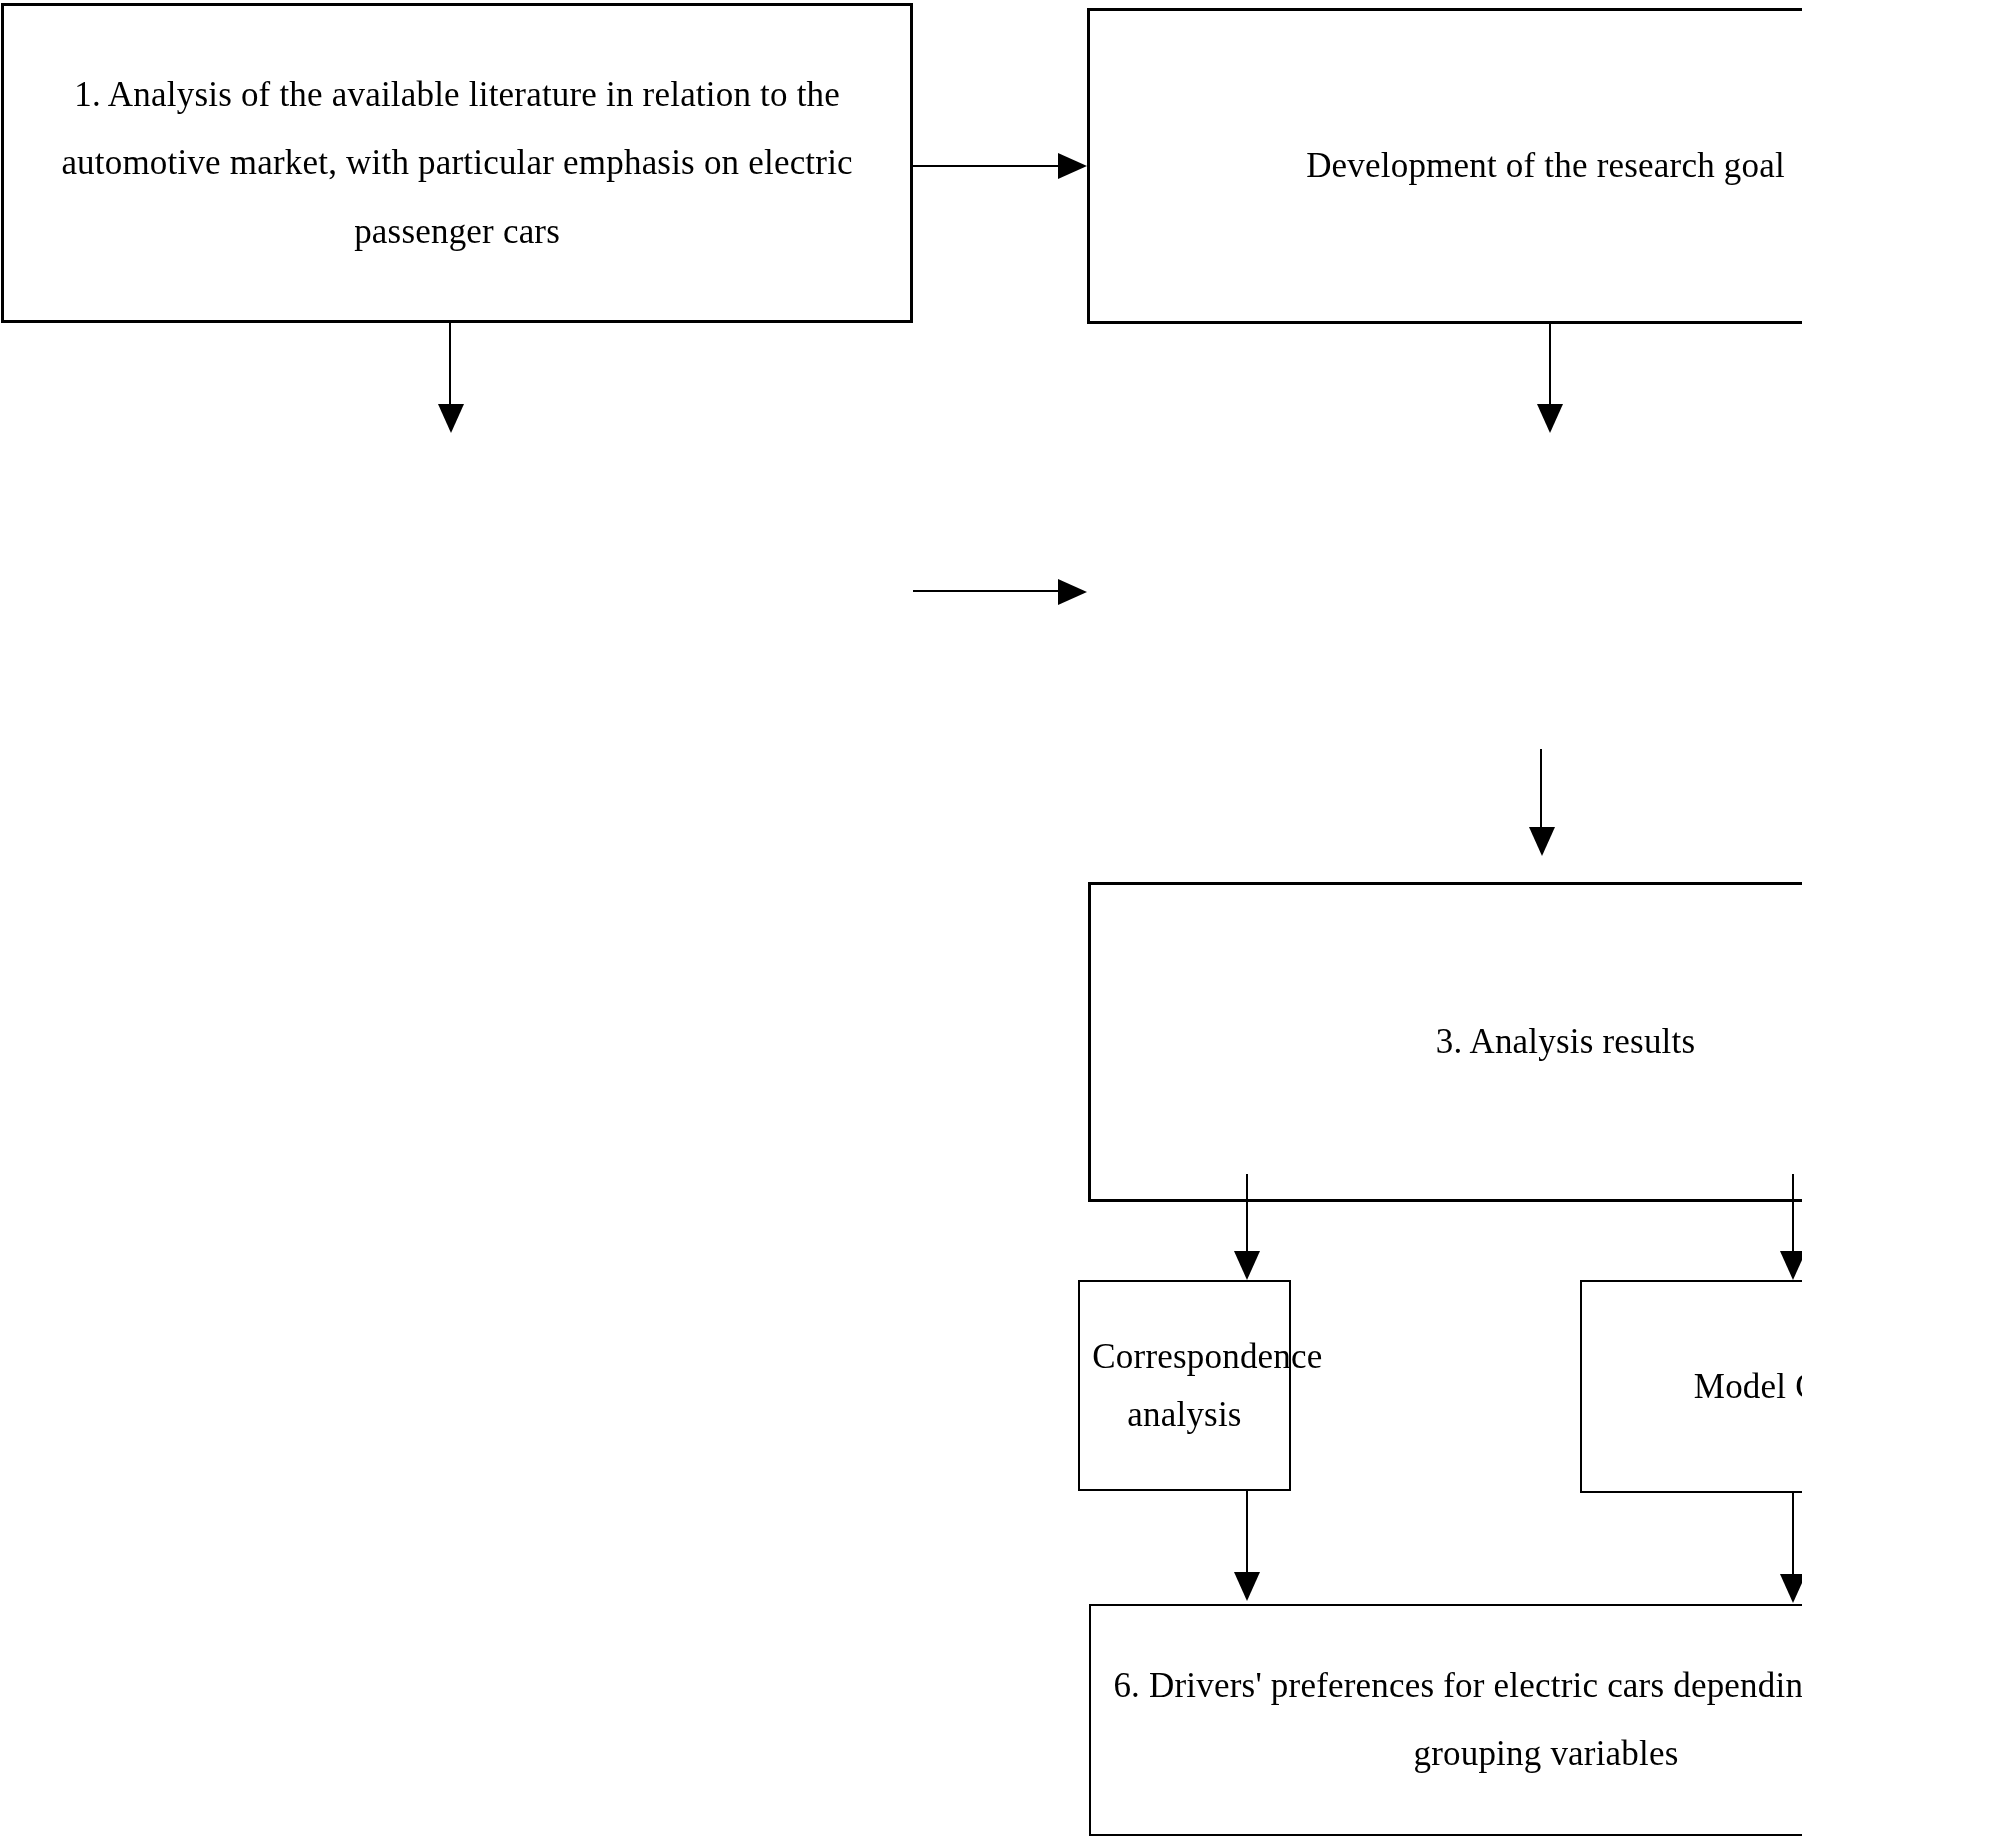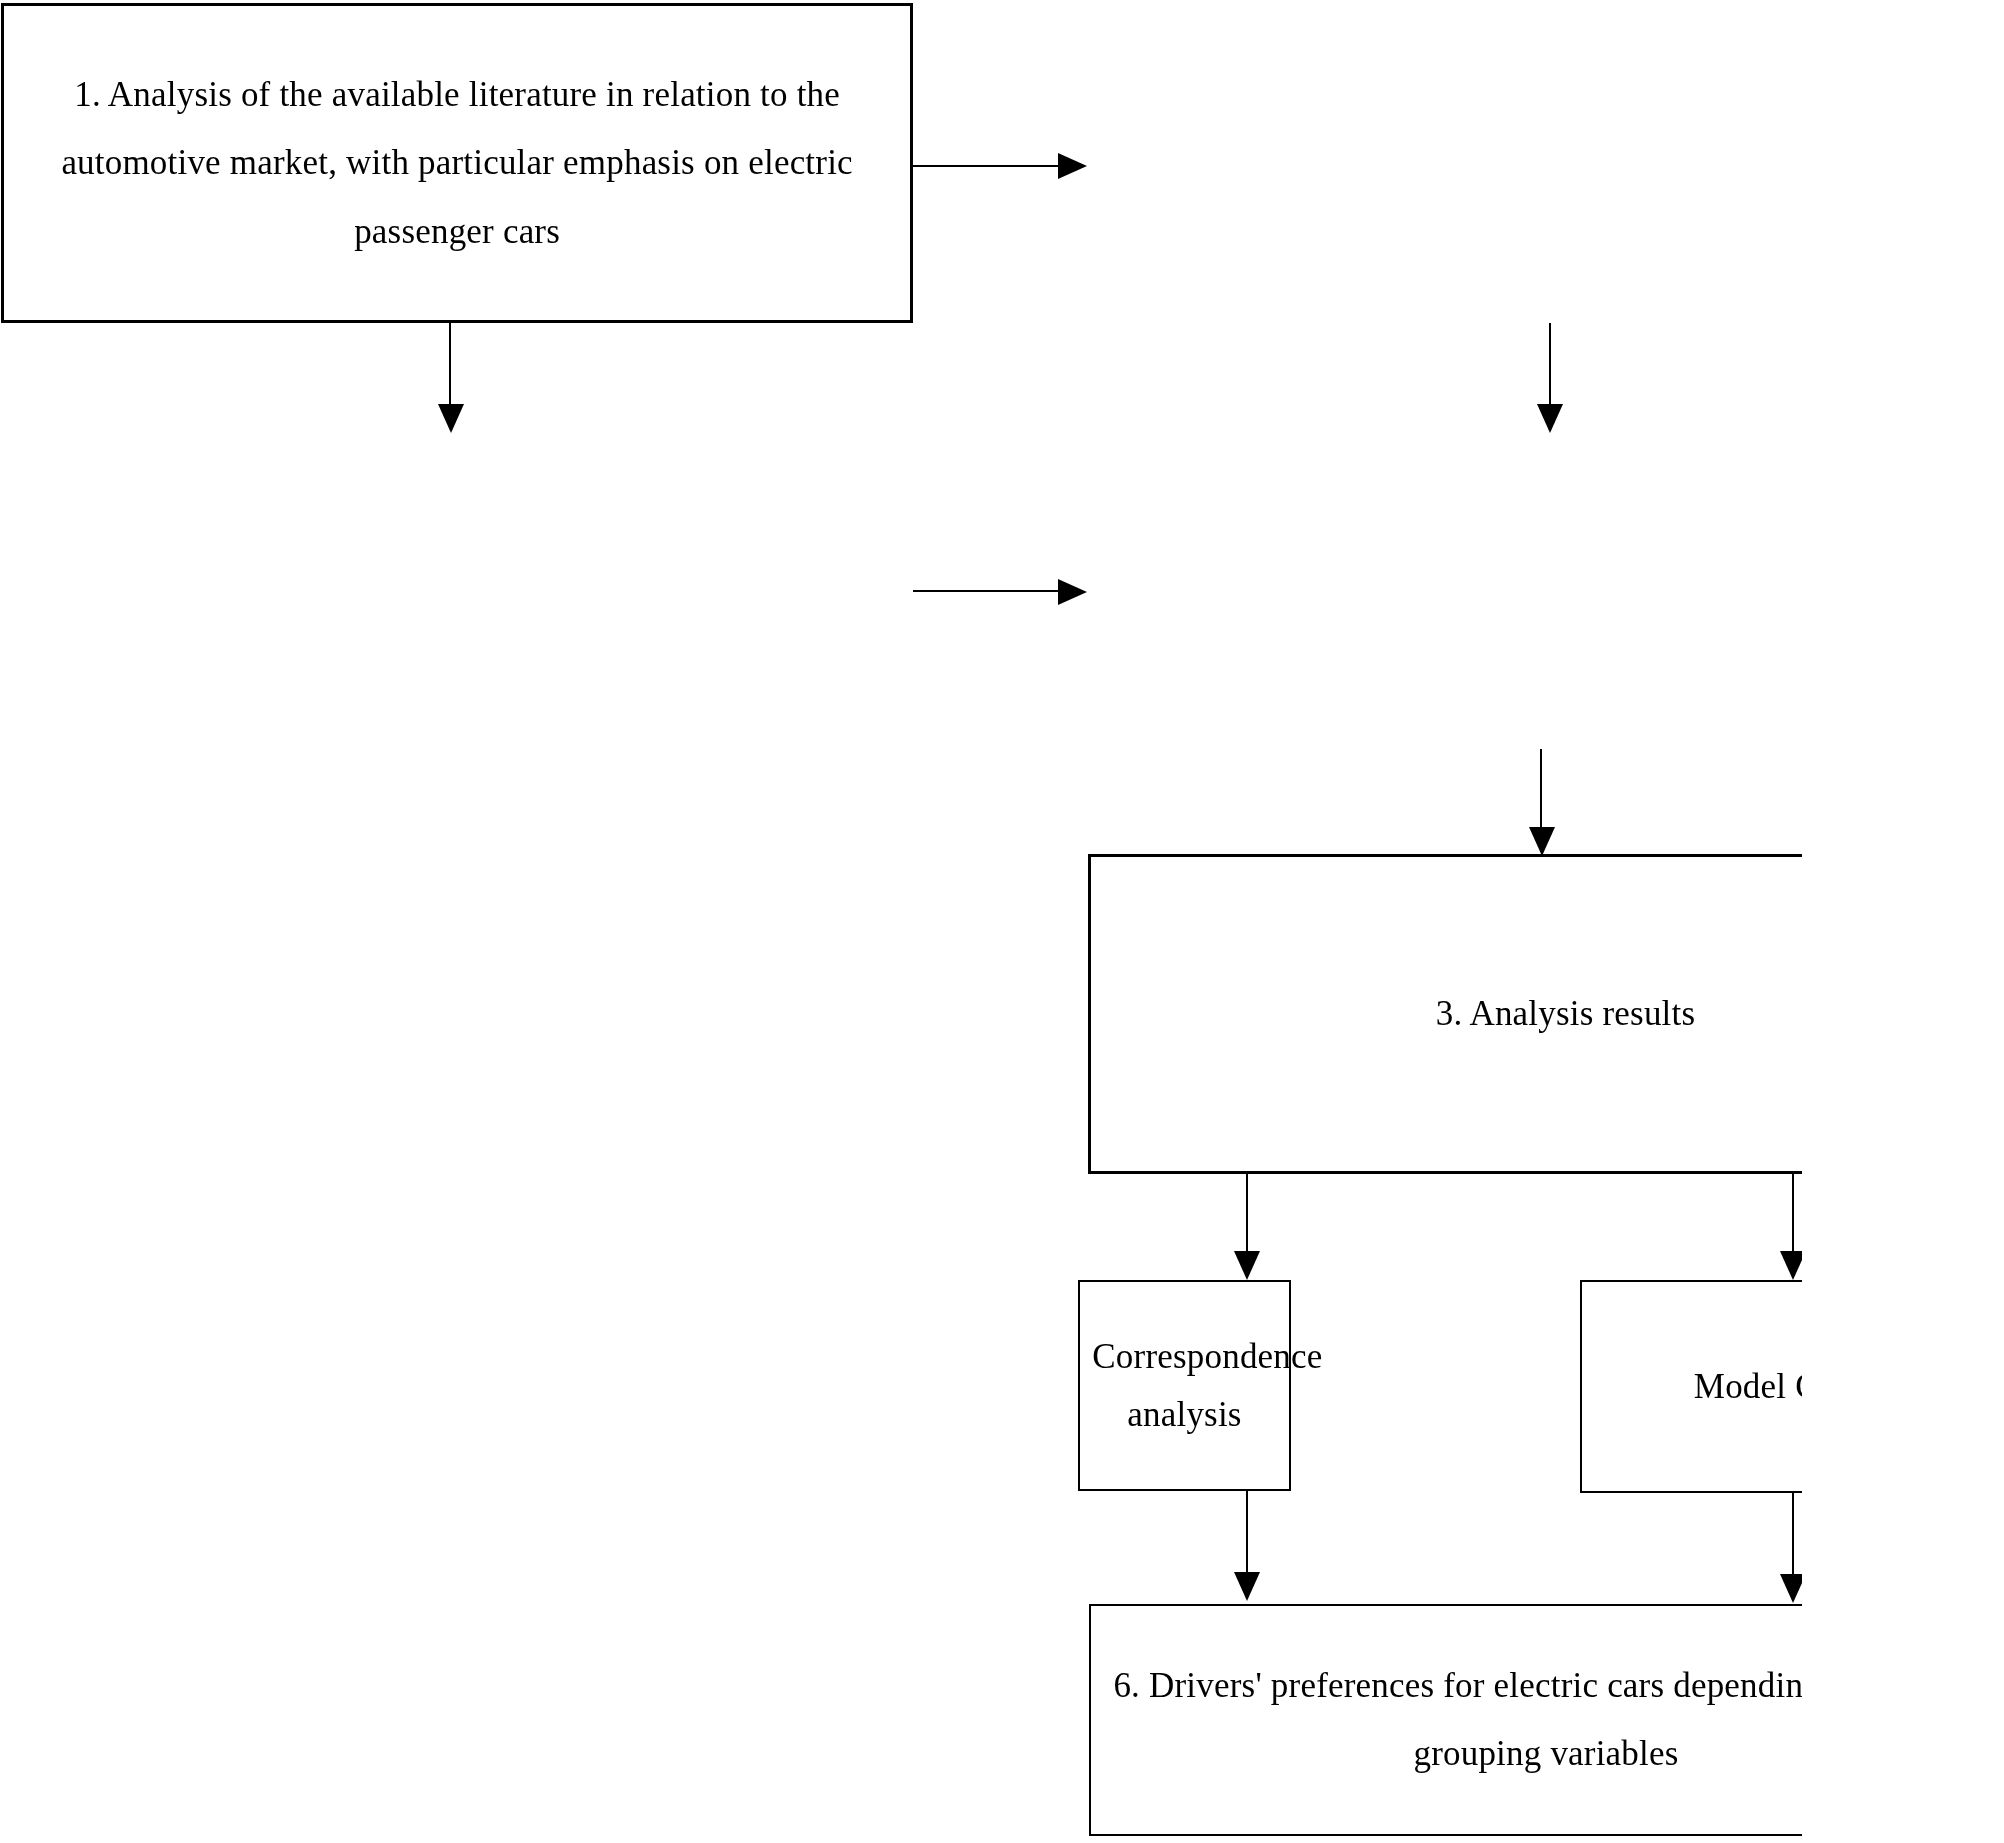--- a/index.html
+++ b/index.html
@@ -65,24 +65,27 @@
 </style>
 </head>
 <body>
 
 <div id="canvas">
 
   <div class="node" style="left:1.1px; top:3.4px; width:912px; height:320px;">
     <span class="label">1. Analysis of the available literature in relation to the automotive market, with particular emphasis on electric passenger cars</span>
   </div>
 
+  <div class="node" style="left:1087px; top:7.8px; width:917px; height:316px;">
+    <span class="label">Development  of the research goal</span>
+  </div>
 
 
 
-  <div class="node" style="left:1088px; top:854px; width:915px; height:320px;padding-left:40px;">
+  <div class="node" style="left:1088px; top:882px; width:915px; height:320px;padding-left:40px;">
     <span class="label">3. Analysis results</span>
   </div>
 
   <div class="node compact" style="left:1078px; top:1280px; width:213px; height:211px; border-width:2.8px;">
     <span class="label">Correspondence
 analysis</span>
   </div>
 
   <div class="node compact" style="left:1580px; top:1280px; width:423px; height:213px; border-width:2.8px;">
     <span class="label">Model C&amp;RT</span>

